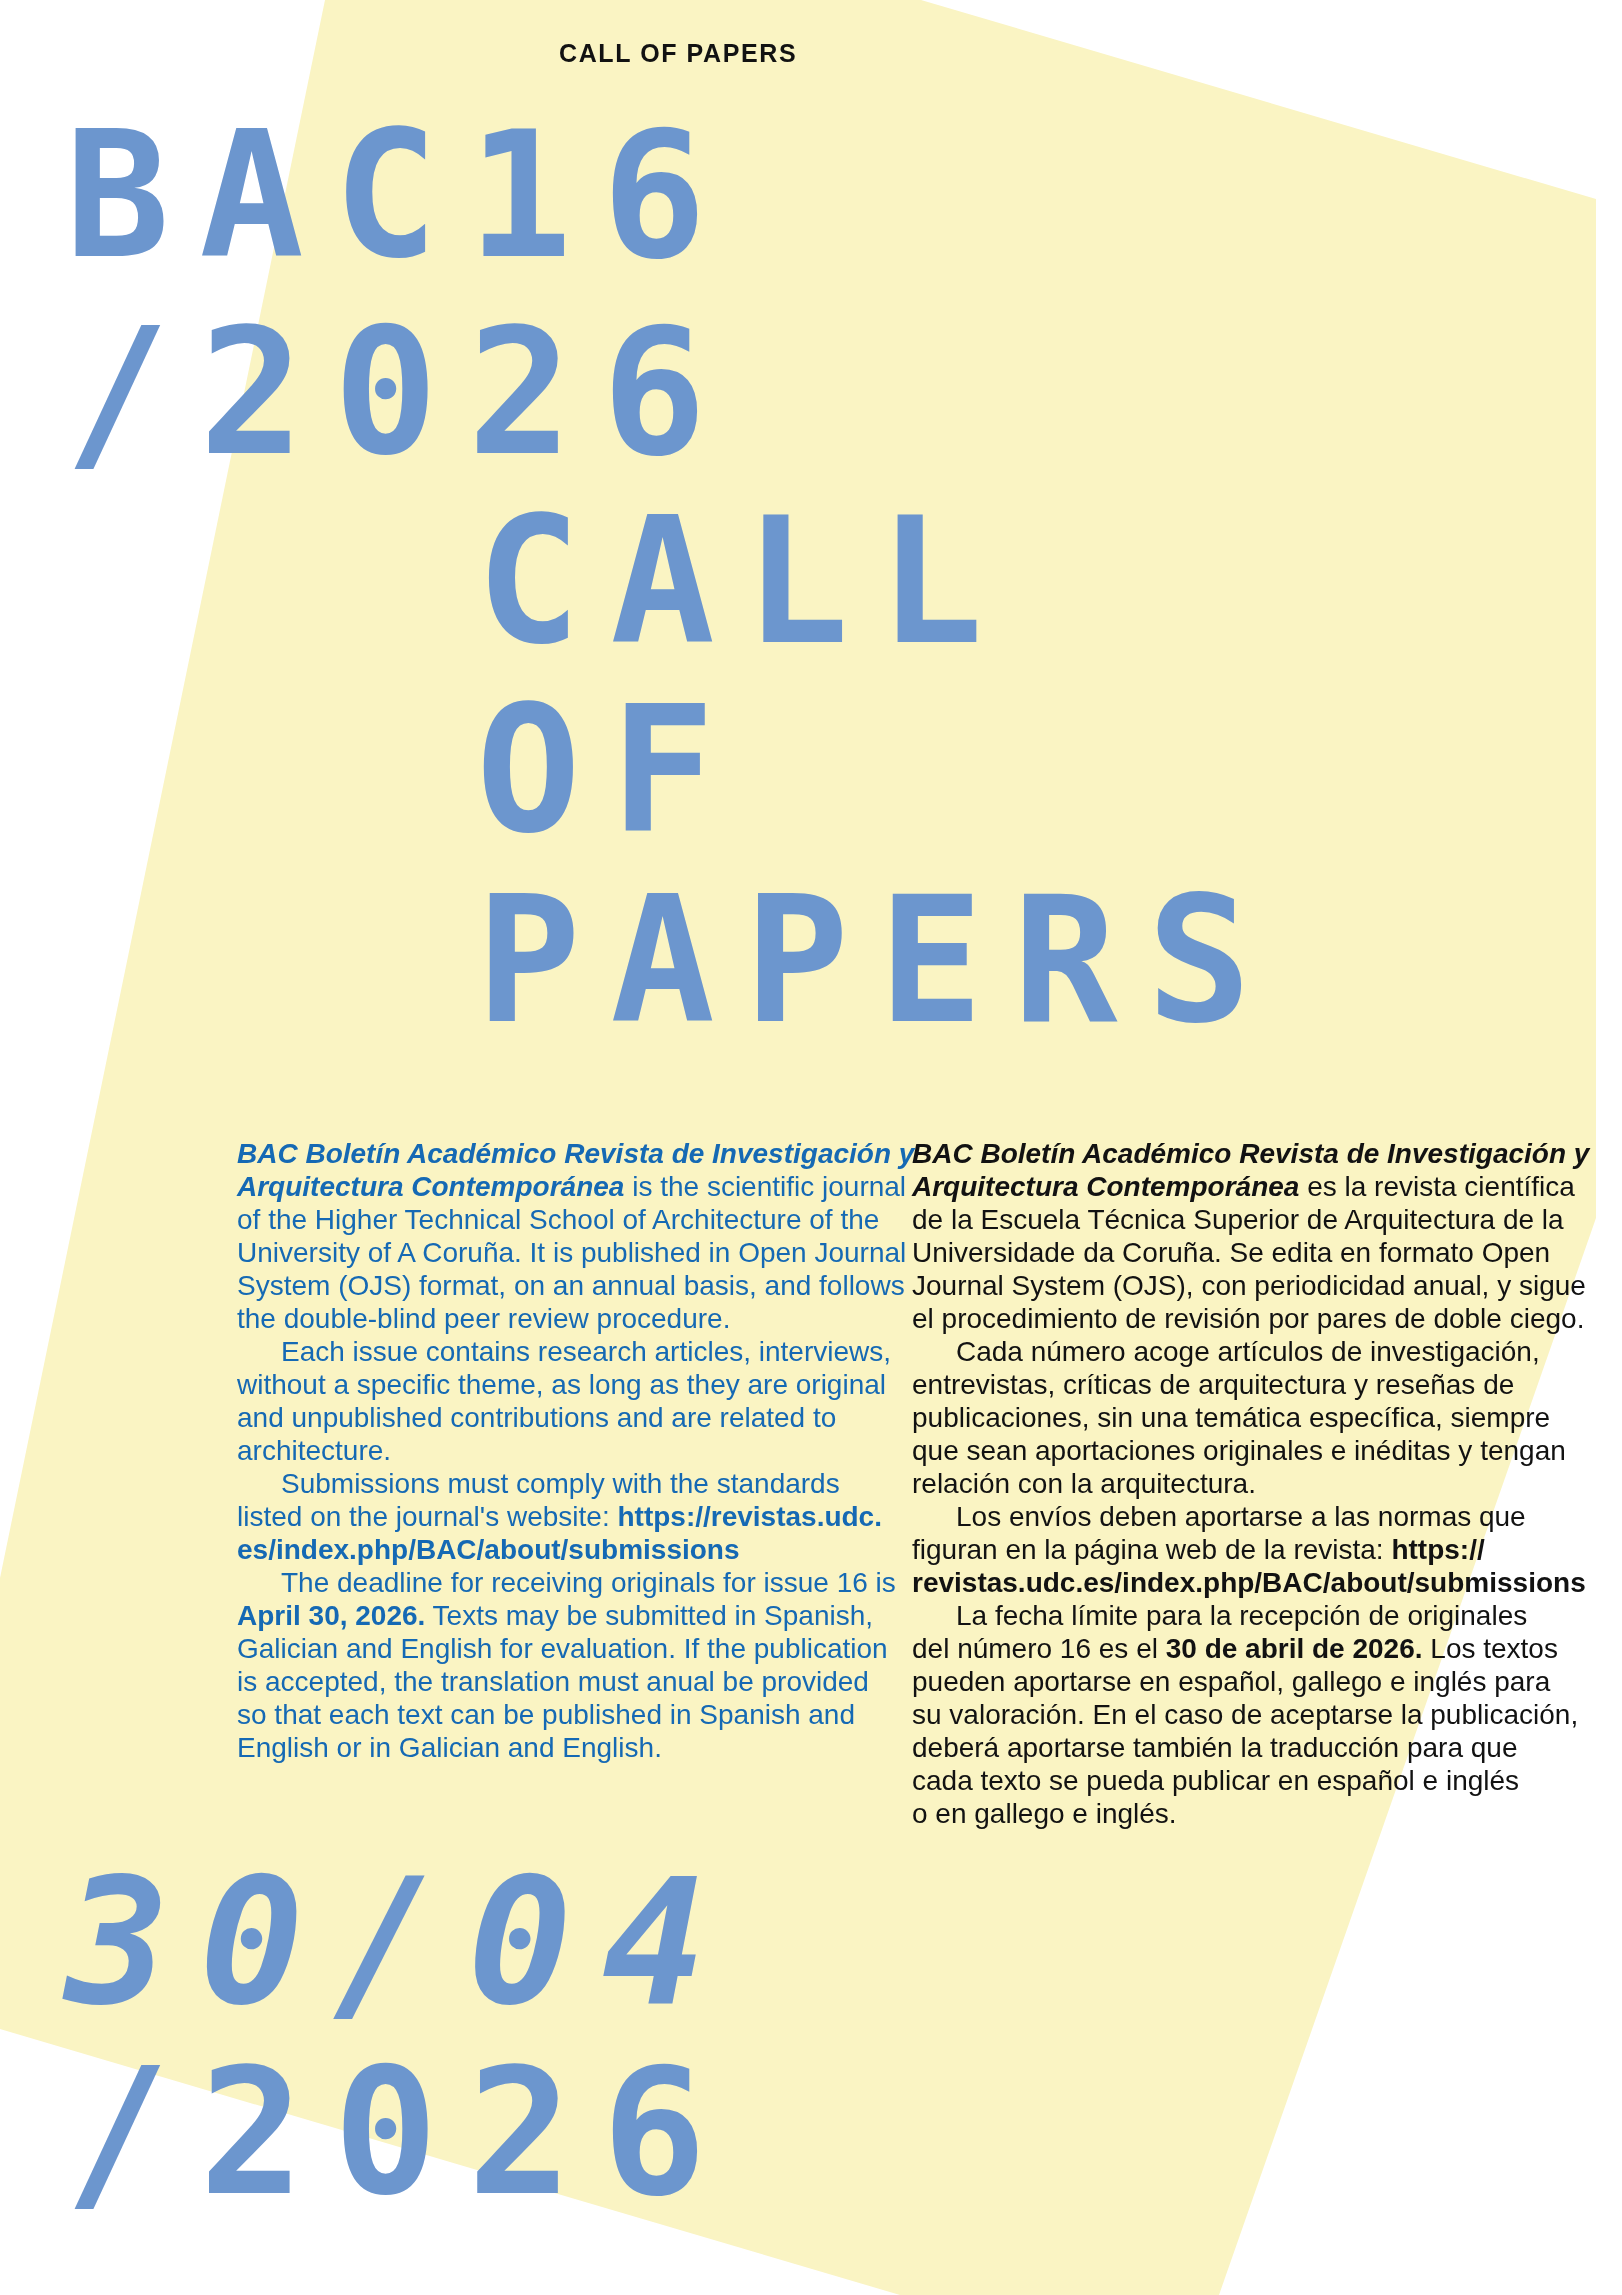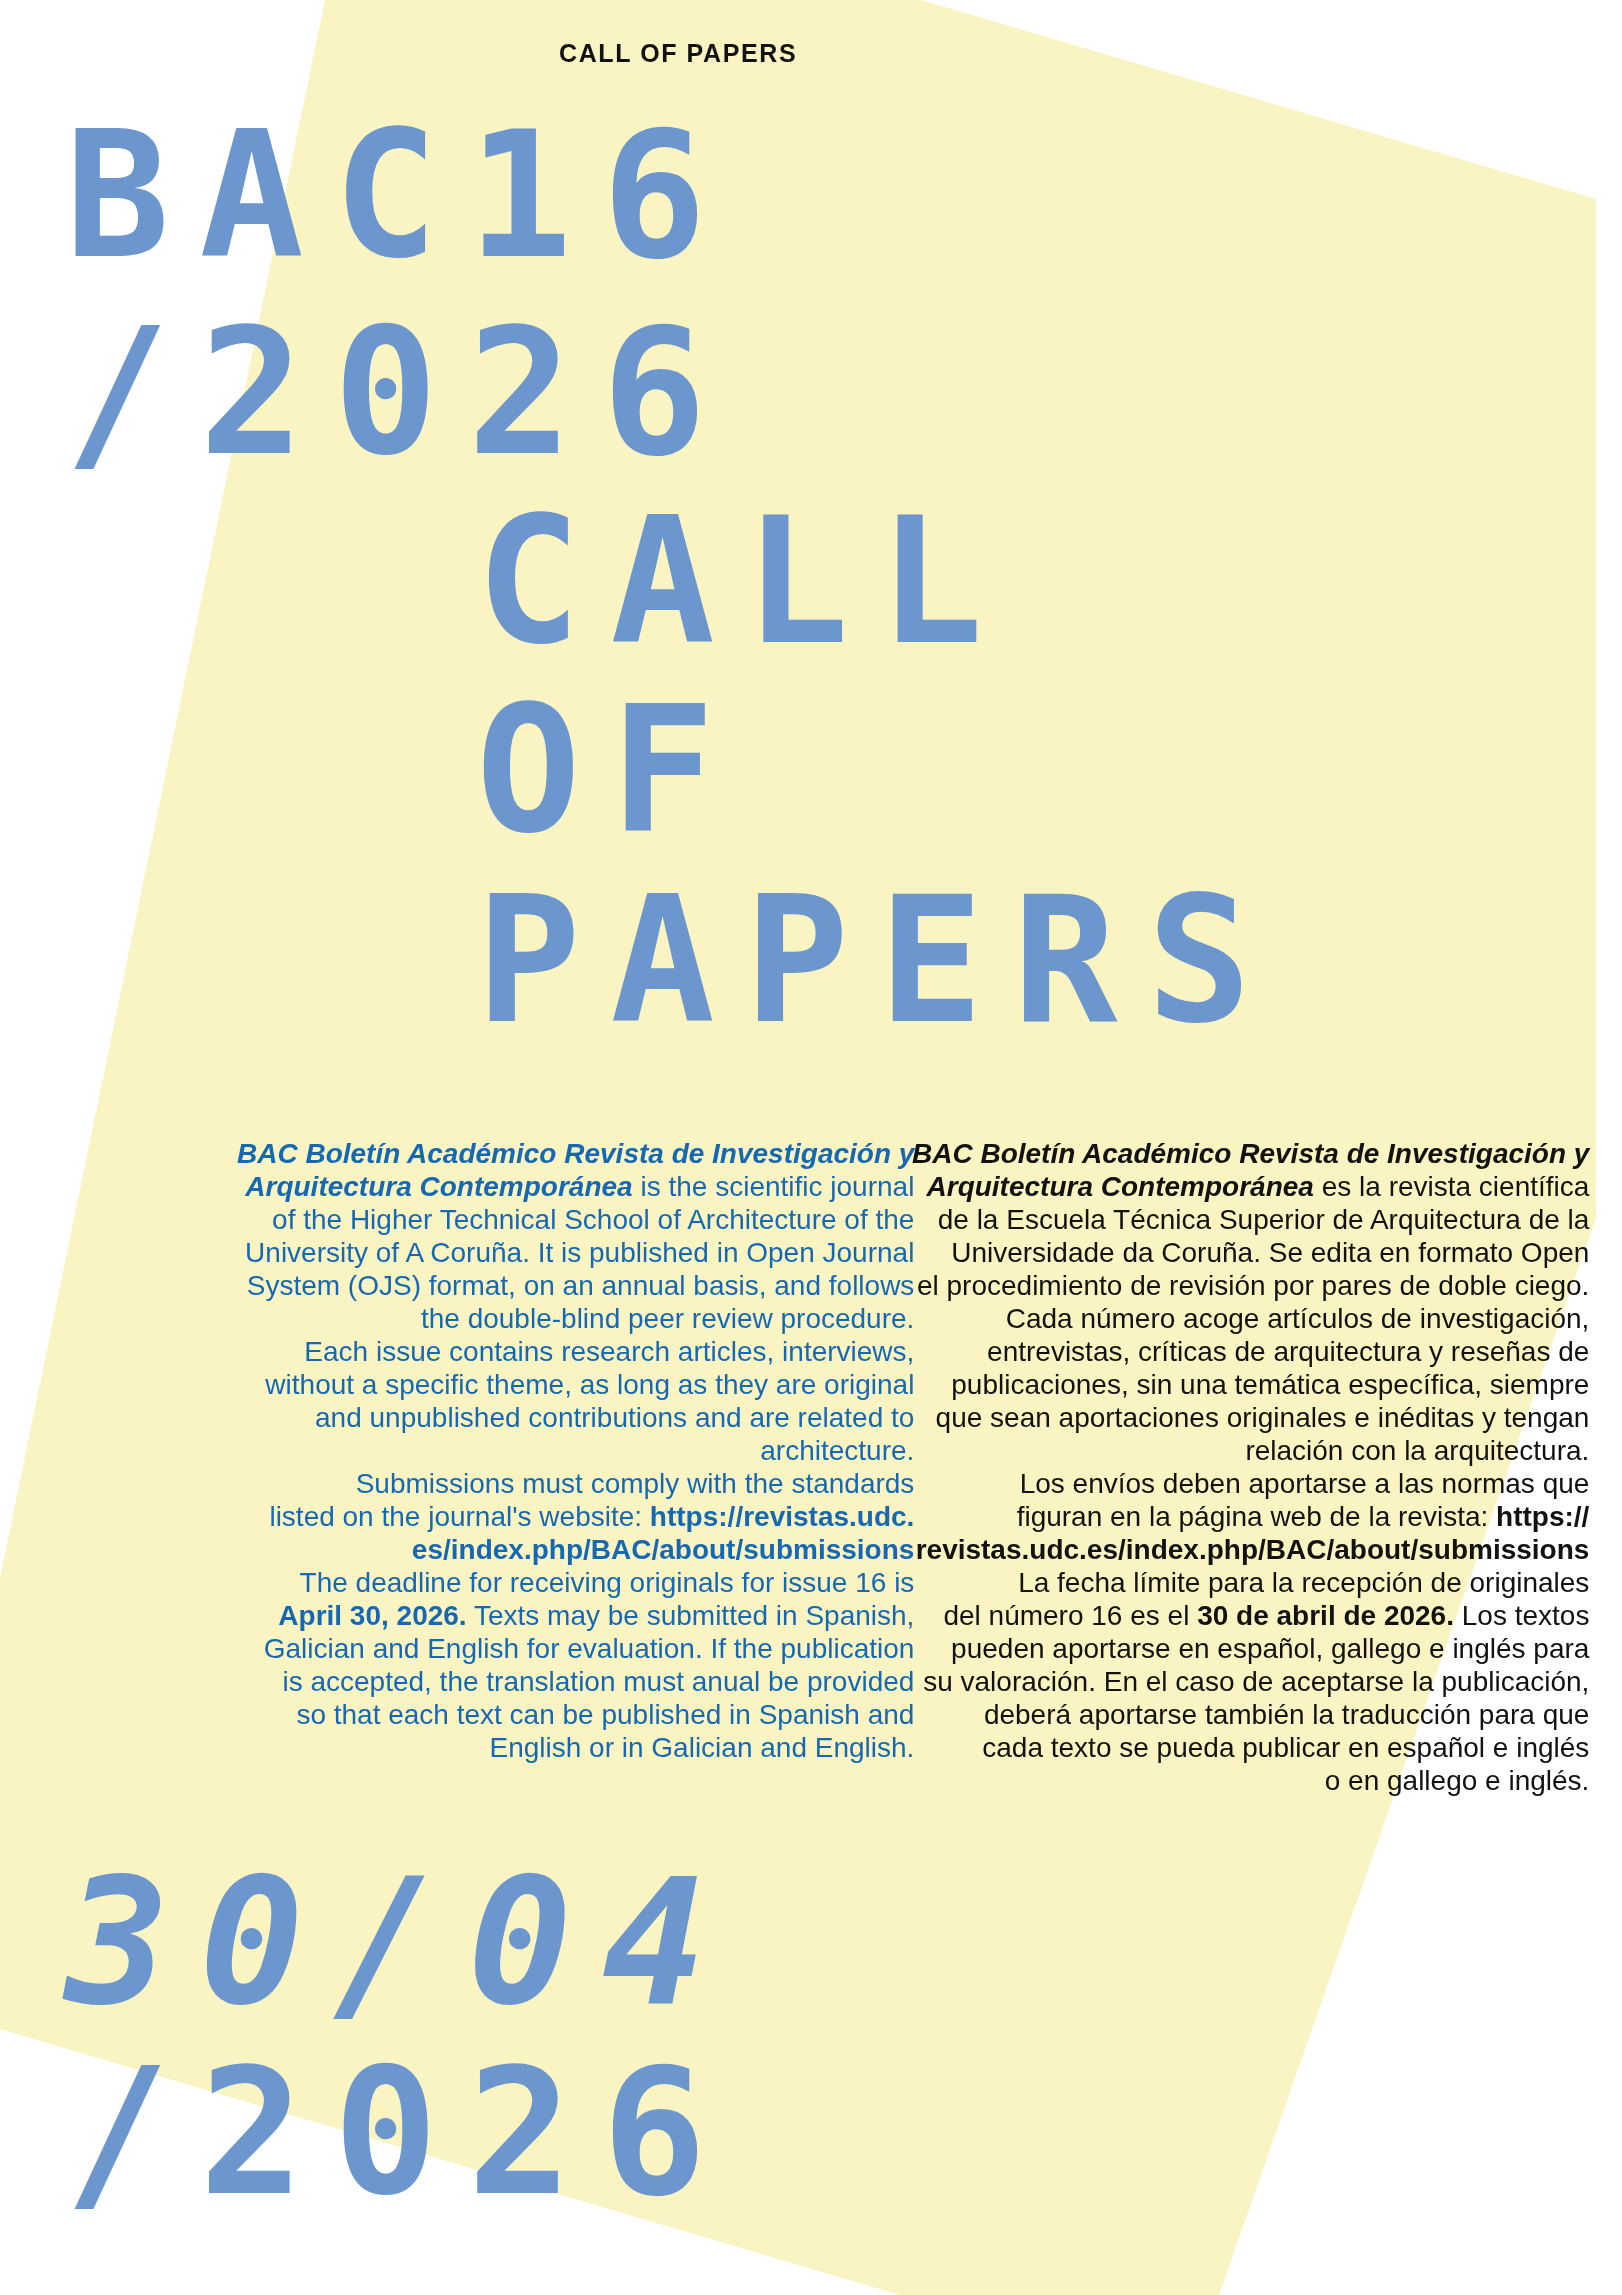--- a/index.html
+++ b/index.html
@@ -2,21 +2,20 @@
 <html style="font-size:10.5px"><head>
 <meta charset="utf-8">
 <style>
   html,body{margin:0;padding:0;background:#ffffff;}
   .poster{
     position:relative;
     width:1596px;height:2295px;
     background:#ffffff;
     overflow:hidden;
     font-family:"Liberation Sans",sans-serif;
-    text-align:right;
   }
   .cream-shape{
     position:absolute;inset:0;
     background:var(--cream,#FAF4C3);
     clip-path:polygon(325px 0px,921px 0px,1623px 207px,1623px 1141px,1219px 2295px,900px 2295px,0px 2029px,0px 1578px);
   }
   .eyebrow{
     position:absolute;left:559px;top:39px;
     font-size:25px;font-weight:bold;letter-spacing:1.6px;
     color:var(--ink,#121212);
@@ -84,20 +83,21 @@
       <div class="line"><span class="seg">Galician and English for evaluation. If the publication</span></div>
       <div class="line"><span class="seg">is accepted, the translation must anual be provided</span></div>
       <div class="line"><span class="seg">so that each text can be published in Spanish and</span></div>
       <div class="line"><span class="seg">English or in Galician and English.</span></div>
     </div>
   <div class="col col-es" id="col-es">
       <div class="line"><span class="seg bi">BAC Boletín Académico Revista de Investigación y</span></div>
       <div class="line"><span class="seg bi">Arquitectura Contemporánea</span><span class="seg"> es la revista científica</span></div>
       <div class="line"><span class="seg">de la Escuela Técnica Superior de Arquitectura de la</span></div>
       <div class="line"><span class="seg">Universidade da Coruña. Se edita en formato Open</span></div>
+      <div class="line"><span class="seg">Journal System (OJS), con periodicidad anual, y sigue</span></div>
       <div class="line"><span class="seg">el procedimiento de revisión por pares de doble ciego.</span></div>
       <div class="line indent"><span class="seg">Cada número acoge artículos de investigación,</span></div>
       <div class="line"><span class="seg">entrevistas, críticas de arquitectura y reseñas de</span></div>
       <div class="line"><span class="seg">publicaciones, sin una temática específica, siempre</span></div>
       <div class="line"><span class="seg">que sean aportaciones originales e inéditas y tengan</span></div>
       <div class="line"><span class="seg">relación con la arquitectura.</span></div>
       <div class="line indent"><span class="seg">Los envíos deben aportarse a las normas que</span></div>
       <div class="line"><span class="seg">figuran en la página web de la revista: </span><span class="seg b">https://</span></div>
       <div class="line"><span class="seg b">revistas.udc.es/index.php/BAC/about/submissions</span></div>
       <div class="line indent"><span class="seg">La fecha límite para la recepción de originales</span></div>

